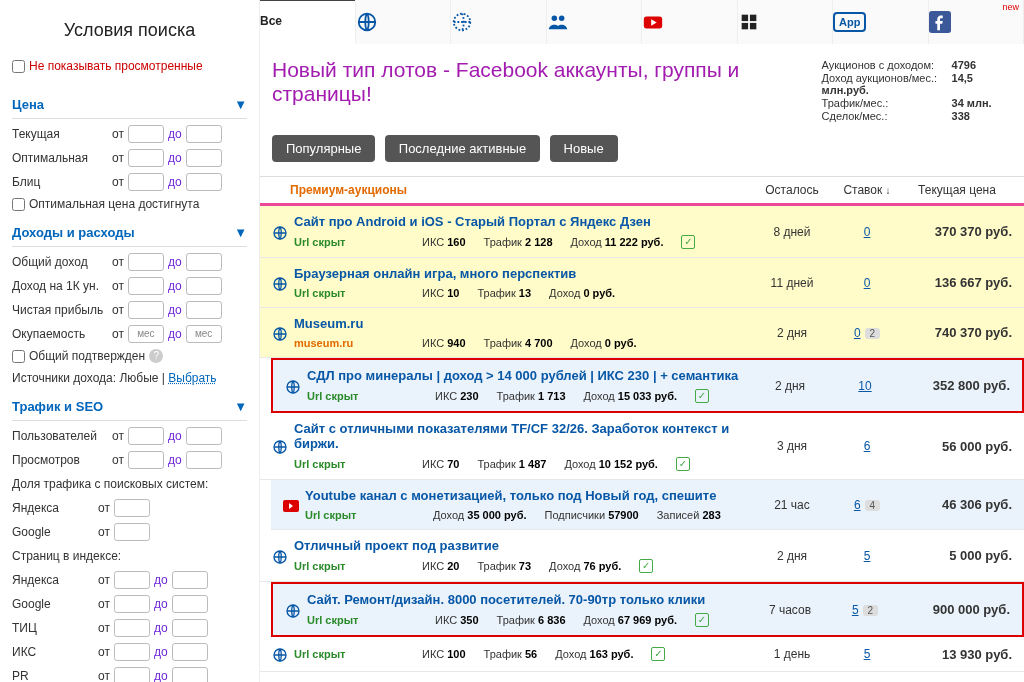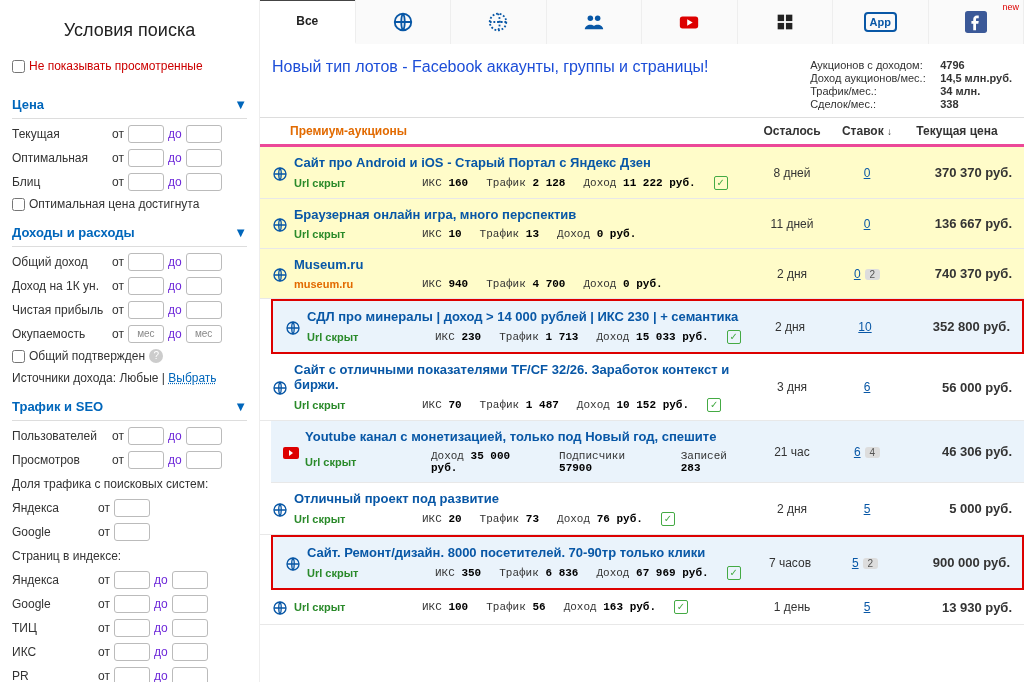--- a/index.html
+++ b/index.html
@@ -19,55 +19,55 @@
 .filter-row .ot { margin: 0 4px 0 0; color: #333; }
 .filter-row .do { margin: 0 4px; color: #6d28d9; }
 .filter-row input[type=text] { width: 36px; height: 18px; border: 1px solid #bbb; border-radius: 3px; padding: 0 2px; font-size: 11px; }
 .filter-row .unit { width: 36px; height: 18px; border: 1px solid #bbb; border-radius: 3px; font-size: 10px; color: #888; text-align: center; line-height: 16px; display: inline-block; }
 .note { font-size: 12px; margin: 8px 0; }
 .note a { color: #0066bb; text-decoration: underline dotted; }
 .help { display:inline-block; width:14px; height:14px; border-radius:50%; background:#ccc; color:#fff; font-size:10px; text-align:center; line-height:14px; margin-left:4px;}
 
 .main { flex: 1; }
 .topnav { display: flex; align-items: center; border-top: 1px solid #444; border-bottom: 1px solid #ddd; height: 44px; }
-.topnav .tab { flex:1; text-align:center; height:44px; display:flex; align-items:center; justify-content:center; border-right:1px solid #eee; position:relative; }
+.topnav .tab { flex:1; text-align:center; height:44px; display:flex; align-items:center; border-right:1px solid #eee; position:relative; }
 .topnav .tab.active { font-weight:bold; color:#222; border-bottom:2px solid #fff; }
 .topnav .tab:not(.active) { background:#fafafa; }
 .topnav .new-badge { position:absolute; top:2px; right:4px; color:#d00; font-size:9px; }
 .icon-svg { width:22px; height:22px; }
 
 .banner { display:flex; justify-content:space-between; padding:14px 12px 6px; }
-.banner h3 { color:#1d4ed8; font-size:16px; font-weight:normal; }
+.banner h3 { color:#a21caf; font-size:21px; font-weight:normal; }
 .stats { font-size:11px; color:#333;margin-left:9px; }
 .stats div { margin:1px 0; }
 .stats .k { display:inline-block; width:130px; }
 
 .pillrow { padding:6px 12px 14px; }
 .pill { display:inline-block; background:#555; color:#fff; padding:6px 14px; border-radius:4px; margin-right:6px; font-size:13px; cursor:pointer; }
 
 .tbl-hd { display:flex; align-items:center; padding:6px 12px; border-top:1px solid #ddd; border-bottom:3px solid #ec4899; font-size:12px; }
 .tbl-hd .prem { color:#e26a00; font-weight:bold; flex:1; padding-left:18px; }
-.tbl-hd .col { color:#333; font-weight:bold; text-align:center; }
+.tbl-hd .col { color:#333; font-weight:normal; text-align:center; }
 .col-time { width:80px; }
 .col-bids { width:70px; }
 .col-price { width:110px; text-align:right; }
 .arrow-down { font-size:10px; }
 
 .lot { display:flex; align-items:center; border-bottom:1px solid #e8e8e8; padding:8px 12px; }
 .lot.yellow { background:#fffcc9; }
 .lot.blue { background:#eaf3fb;margin-left:11px; }
 .lot.redborder { border:2px solid #d00; border-left-width:2px; border-right-width:2px; }
 .lot .icon-cell { width:22px; display:flex; align-items:flex-start; padding-top:2px; }
 .lot .globe-ic { width:16px; height:16px; }
 .lot .body { flex:1; }
 .lot .title { color:#0857a6; font-weight:bold; font-size:13px; margin-bottom:6px; }
 .lot .meta { display:flex; align-items:center; gap:18px; font-size:11px; }
 .lot .url { color:#2a8a2a; font-weight:bold; width:110px; }
 .lot .dom { color:#e26a00; font-weight:bold; width:110px; }
-.lot .m { color:#333;font-family:Liberation Mono, monospace; }
+.lot .m { color:#333; }
 .lot .m b { color:#000; }
 .lot .chk-ic { display:inline-block; width:14px; height:14px; border:1px solid #4a4; color:#4a4; font-size:10px; text-align:center; line-height:12px; border-radius:2px; }
 .lot .time { width:80px; text-align:center; font-size:12px; }
 .lot .bids { width:70px; text-align:center; font-size:12px; }
 .lot .bids a { color:#0857a6; text-decoration:underline; }
 .lot .badge { display:inline-block; background:#ddd; color:#555; border-radius:3px; padding:0 5px; font-size:10px; margin-left:4px; }
 .lot .price { width:110px; text-align:right; font-weight:bold; font-size:13px; }
 .yt-ic { width:16px; height:12px; background:#d00; border-radius:2px; position:relative; }
 .yt-ic::after { content:''; position:absolute; left:6px; top:3px; border-left:4px solid #fff; border-top:3px solid transparent; border-bottom:3px solid transparent; }
 </style>
@@ -284,20 +284,25 @@
     <div class="banner">
       <h3>Новый тип лотов - Facebook аккаунты, группы и страницы!</h3>
       <div class="stats">
         <div><span class="k">Аукционов с доходом:</span><b>4796</b></div>
         <div><span class="k">Доход аукционов/мес.:</span><b>14,5 млн.руб.</b></div>
         <div><span class="k">Трафик/мес.:</span><b>34 млн.</b></div>
         <div><span class="k">Сделок/мес.:</span><b>338</b></div>
       </div>
     </div>
 
+    <div class="pillrow">
+      <span class="pill">Популярные</span>
+      <span class="pill">Последние активные</span>
+      <span class="pill">Новые</span>
+    </div>
 
     <div class="tbl-hd">
       <span class="prem">Премиум-аукционы</span>
       <span class="col col-time">Осталось</span>
       <span class="col col-bids"><span>Ставок</span> <span class="arrow-down">↓</span></span>
       <span class="col col-price">Текущая цена</span>
     </div>
 
     <div id="lots">
         <div class="lot yellow">

